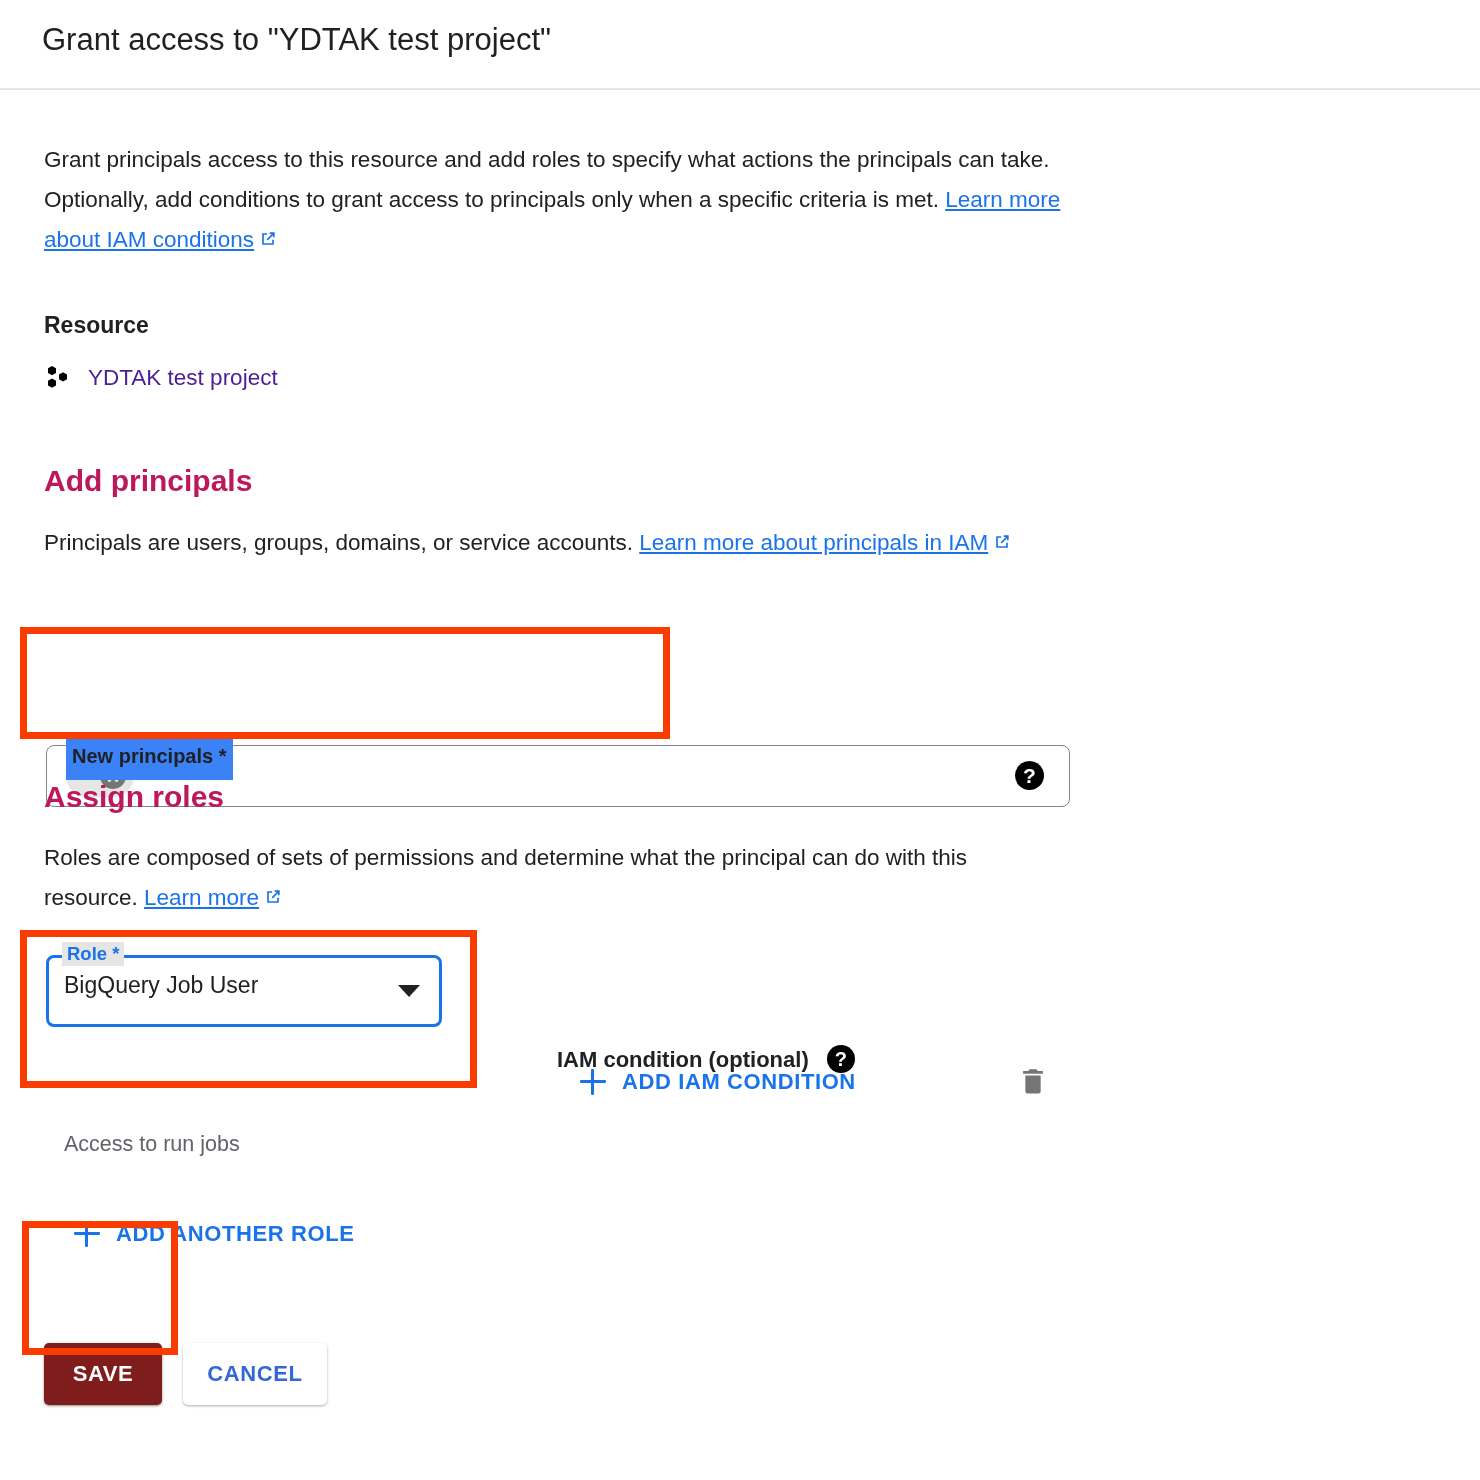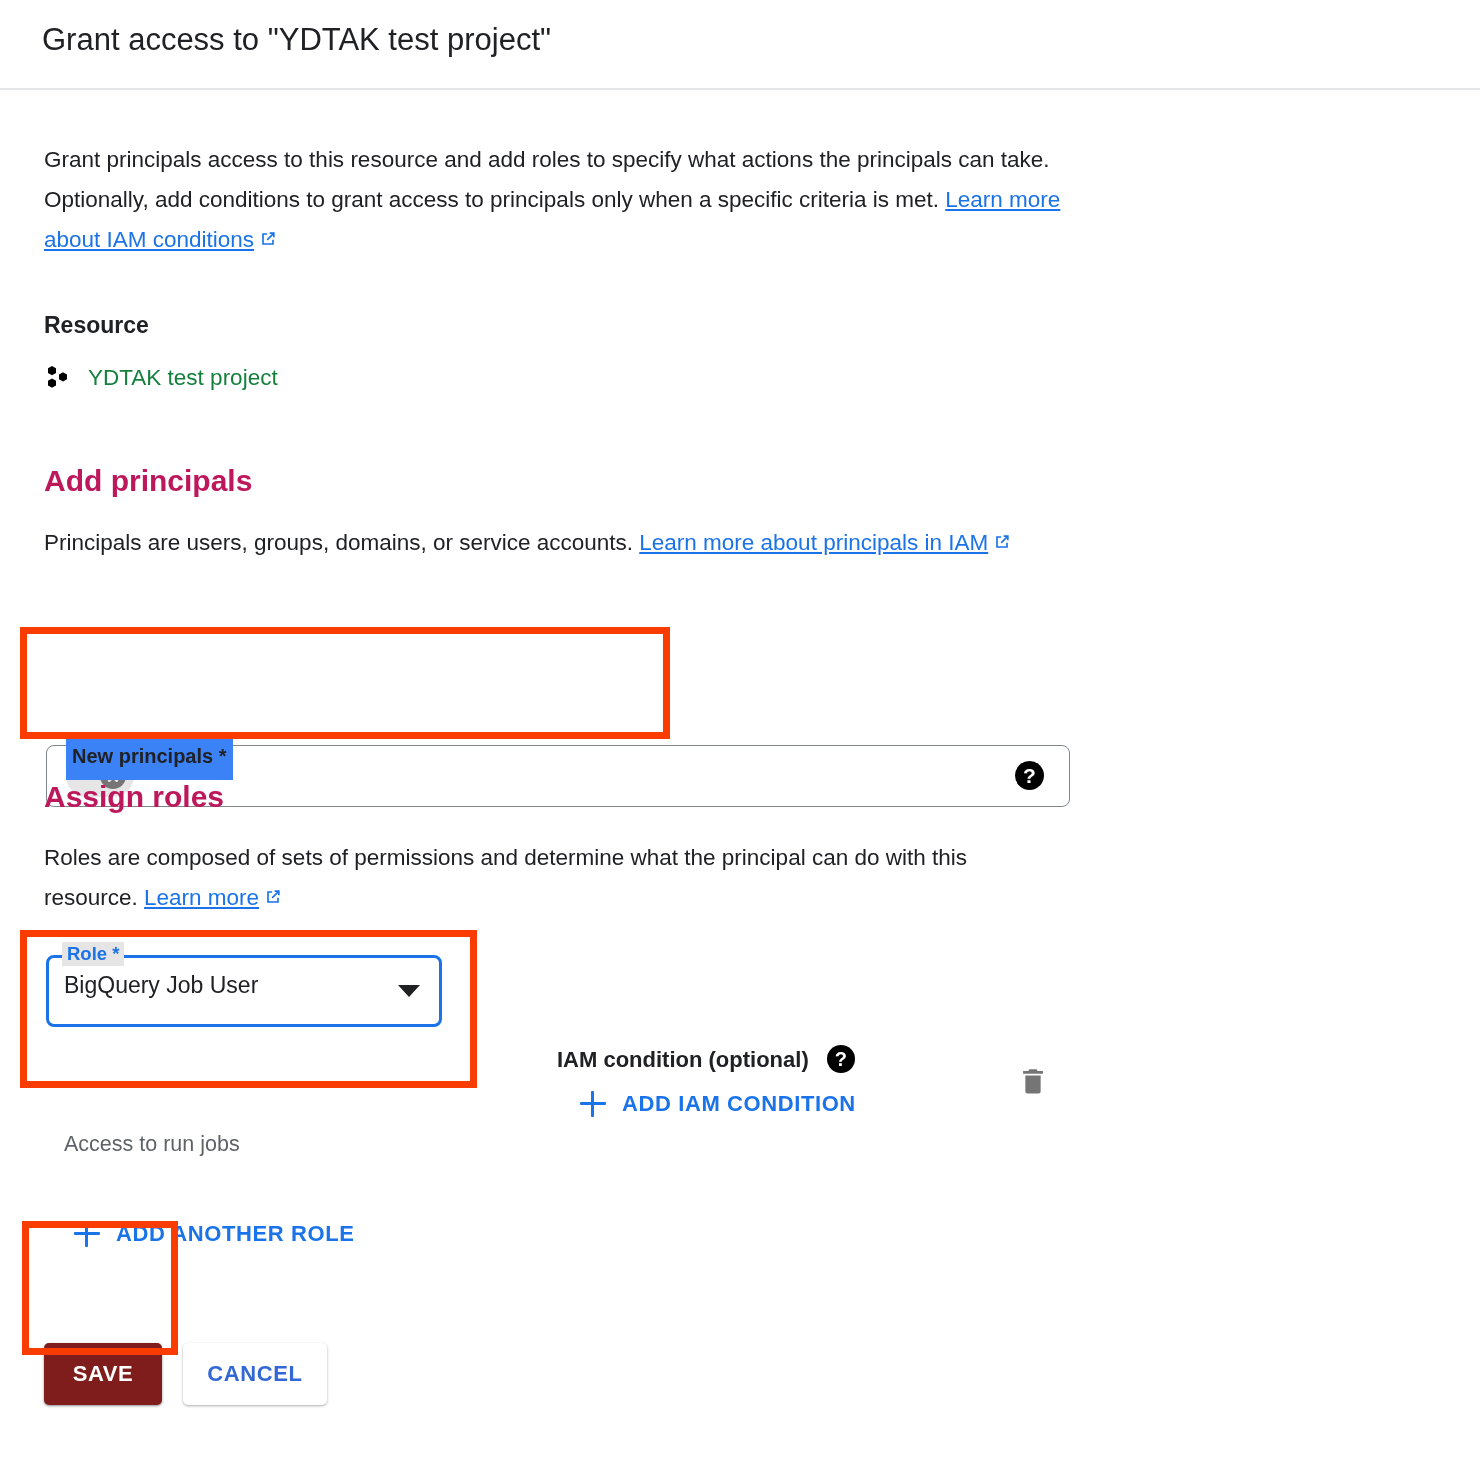--- a/index.html
+++ b/index.html
@@ -84,21 +84,21 @@
     height: 32px;
   }
   .resource-icon {
     width: 30px;
     height: 30px;
     margin-right: 14px;
     display: block;
   }
   .resource-label {
     font-size: 22.5px;
-    color: #15803d;
+    color: #4c1d95;
     text-align: center;
   }
 
   
   .section-heading-lg {
     position: absolute;
     font-size: 30px;
     font-weight: 700;
     color: #be185d;
     letter-spacing: 0px;
@@ -304,21 +304,21 @@
   .plus-glyph::before,
   .plus-glyph::after {
     content: "";
     position: absolute;
     background: #1a73e8;
     border-radius: 1px;
   }
   .plus-glyph::before { left: 0; top: 11px; width: 26px; height: 3.4px; }
   .plus-glyph::after  { top: 0; left: 11px; height: 26px; width: 3.4px; }
 
-  #add-iam-condition-button { left: 580px; top: 1001px; }
+  #add-iam-condition-button { left: 580px; top: 979px; }
   #add-another-role-button  { left: 74px;  top: 1131px; }
 
   .trash-icon {
     position: absolute;
     left: 1016px;
     top: 975px;
     width: 34px;
     height: 34px;
     cursor: pointer;
   }

